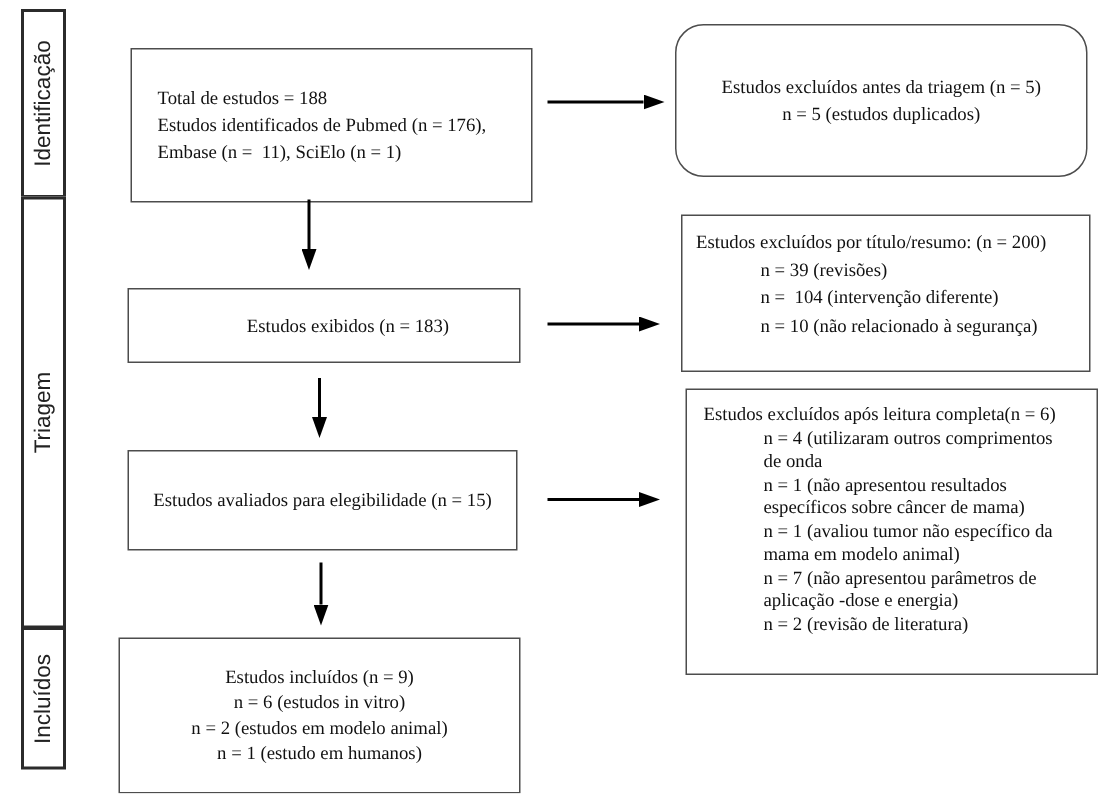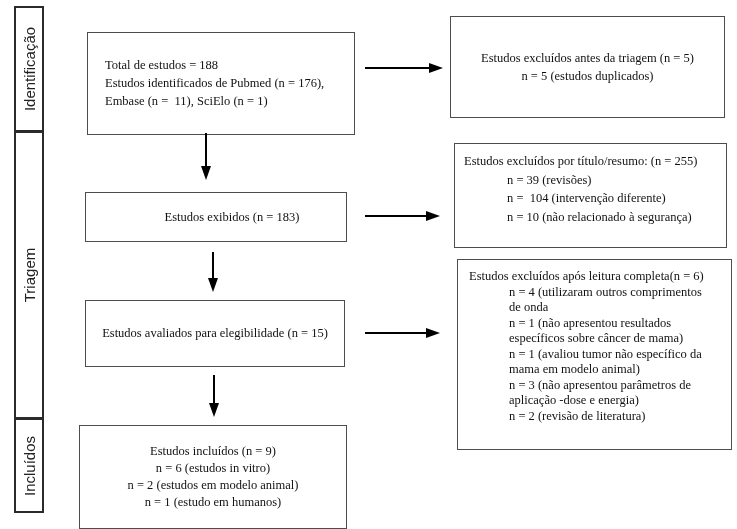--- a/index.html
+++ b/index.html
@@ -54,21 +54,21 @@
     text-align: center;
   }
   .pre { white-space: pre; }
 
   #box-identification { left: 87px; top: 32px; width: 268px; height: 103px;
     padding: 23px 8px 0 17px; line-height: 18px; }
   #box-screening   { left: 85px; top: 192px; width: 262px; height: 50px; line-height: 17px; padding-left: 32px; }
   #box-eligibility { left: 85px; top: 300px; width: 260px; height: 67px; line-height: 17px; }
   #box-included    { left: 79px; top: 425px; width: 268px; height: 104px; line-height: 17px; }
 
-  #box-excl-before  { left: 450px; top: 16px;  width: 275px; height: 102px; line-height: 18px; }
+  #box-excl-before  { left: 450px; top: 16px;  width: 275px; height: 102px; line-height: 18px; border-radius: 19px; }
   #box-excl-title   { left: 454px; top: 143px; width: 273px; height: 105px;
     padding: 8px 2px 0 9px;  line-height: 18.5px; }
   #box-excl-full    { left: 457px; top: 259px; width: 275px; height: 191px;
     padding: 9px 18px 0 11px; line-height: 15.5px; }
 
   .excl-title { white-space: nowrap; }
   #box-excl-title .excl-item { margin-left: 43px; white-space: pre; }
   #box-excl-full  .excl-item { margin-left: 40px; white-space: pre; }
 
   .arrows {
@@ -117,35 +117,35 @@
 n = 2 (estudos em modelo animal)
 n = 1 (estudo em humanos)</div>
   </div>
 
   <div class="fbox center" id="box-excl-before">
     <div class="pre">Estudos excluídos antes da triagem (n = 5)
 n = 5 (estudos duplicados)</div>
   </div>
 
   <div class="fbox" id="box-excl-title">
-    <div class="excl-title">Estudos excluídos por título/resumo: (n = 255)</div>
+    <div class="excl-title">Estudos excluídos por título/resumo: (n = 200)</div>
     <div class="excl-item">n = 39 (revisões)</div>
     <div class="excl-item">n =  104 (intervenção diferente)</div>
     <div class="excl-item">n = 10 (não relacionado à segurança)</div>
   </div>
 
   <div class="fbox" id="box-excl-full">
     <div class="excl-title">Estudos excluídos após leitura completa(n = 6)</div>
     <div class="excl-item">n = 4 (utilizaram outros comprimentos
 de onda</div>
     <div class="excl-item">n = 1 (não apresentou resultados
 específicos sobre câncer de mama)</div>
     <div class="excl-item">n = 1 (avaliou tumor não específico da
 mama em modelo animal)</div>
-    <div class="excl-item">n = 3 (não apresentou parâmetros de
+    <div class="excl-item">n = 7 (não apresentou parâmetros de
 aplicação -dose e energia)</div>
     <div class="excl-item">n = 2 (revisão de literatura)</div>
   </div>
 
   <svg class="arrows" width="737" height="529" viewBox="0 0 737 529">
     <defs>
       <marker id="ah" markerWidth="7" markerHeight="5" refX="0" refY="2.5" orient="auto" markerUnits="strokeWidth">
         <path d="M0,0 L7,2.5 L0,5 Z" fill="#000000"></path>
       </marker>
     </defs>

